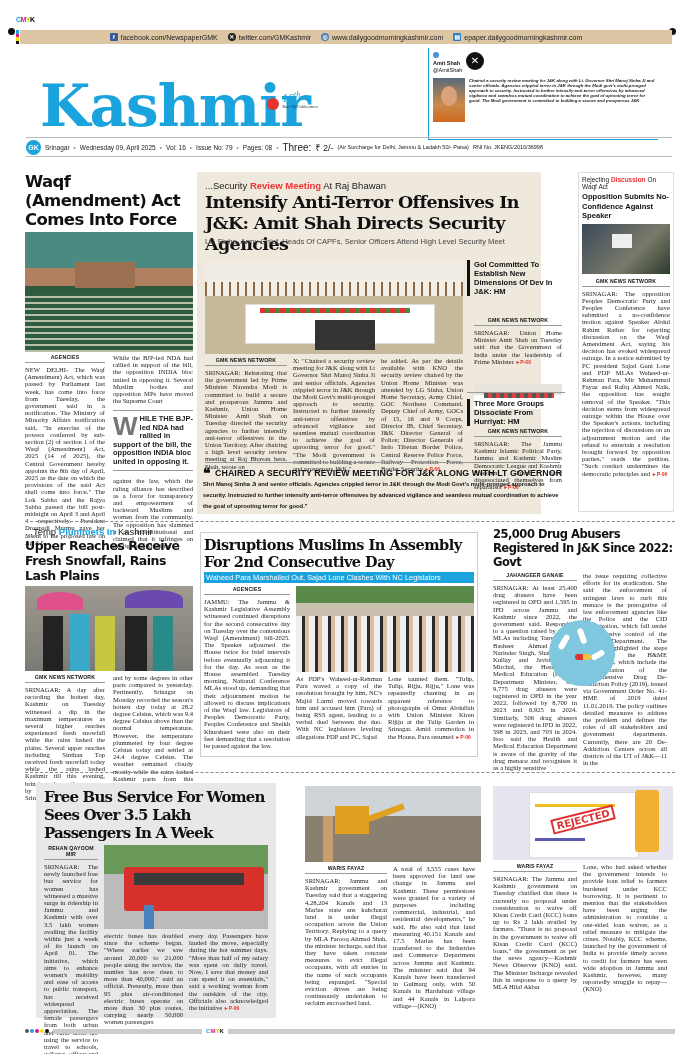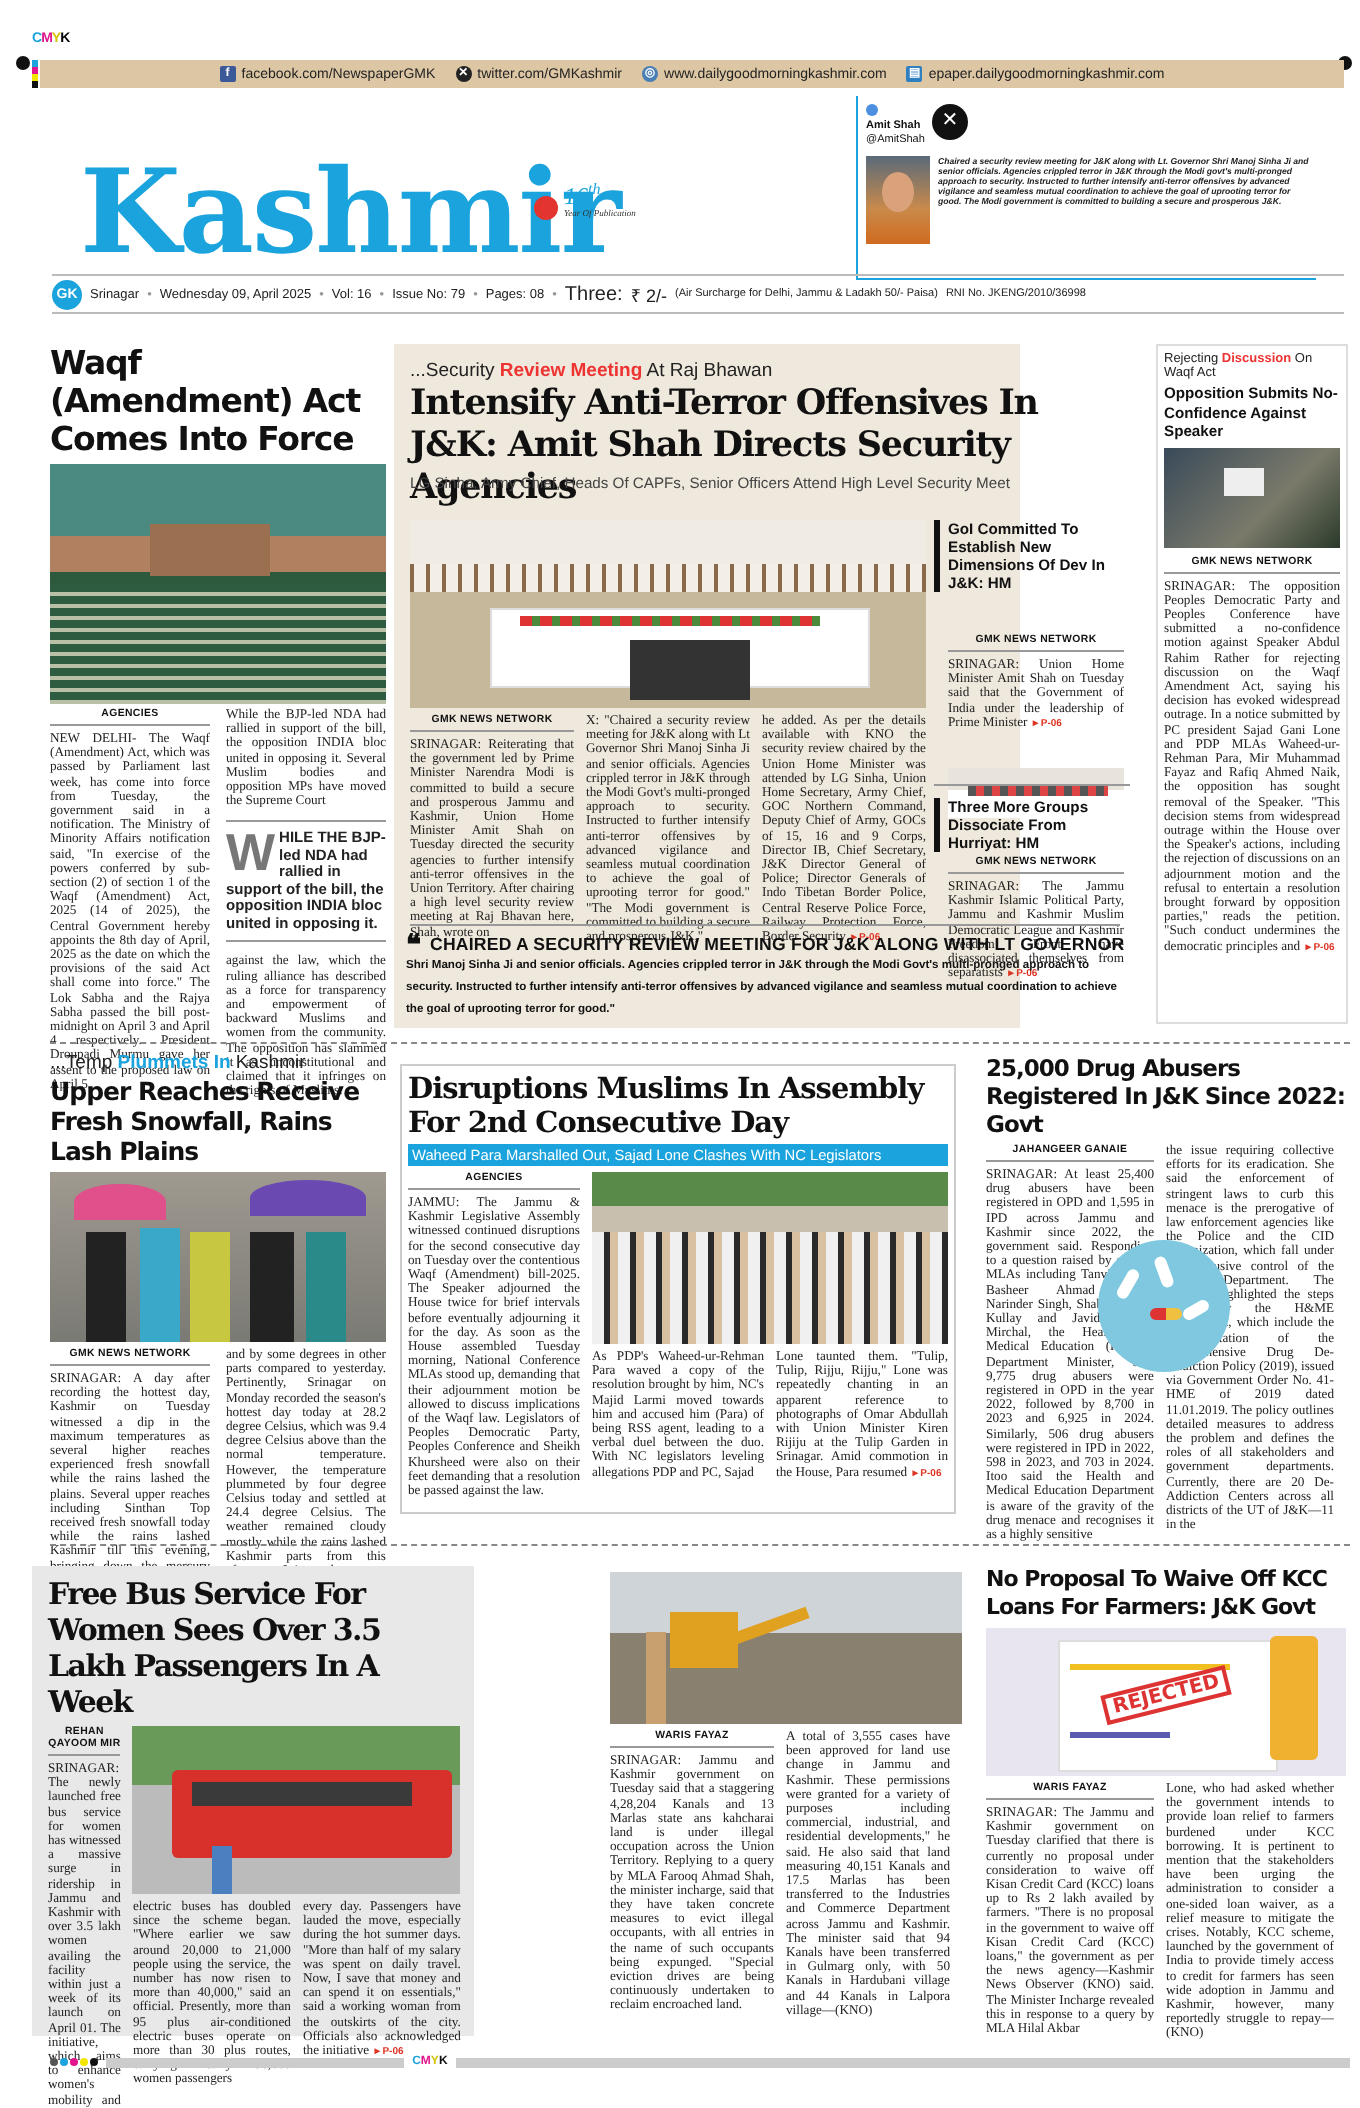--- a/index.html
+++ b/index.html
@@ -101,21 +101,21 @@
     <div style="width:80px">
       <div class="body-text">While the BJP-led NDA had rallied in support of the bill, the opposition INDIA bloc united in opposing it. Several Muslim bodies and opposition MPs have moved the Supreme Court</div>
       <div style="border-top:1px solid #999;border-bottom:1px solid #999;margin:6px 0;padding:4px 0;font-family:'Liberation Sans',sans-serif;font-size:7.5px;line-height:8.5px;font-weight:bold;color:#222">
         <span style="float:left;font-size:26px;line-height:22px;color:#777;margin-right:2px">W</span><span>HILE THE BJP-led NDA had rallied in support of the bill, the opposition INDIA bloc united in opposing it.</span>
       </div>
       <div class="body-text">against the law, which the ruling alliance has described as a force for transparency and empowerment of backward Muslims and women from the community. The opposition has slammed it as unconstitutional and claimed that it infringes on the rights of Muslims.</div>
     </div>
   </div>
 </div>
 
-<div class="abs" style="left:197px;top:172px;width:313px;height:342px;background:#efe8dc">
+<div class="abs" style="left:197px;top:172px;width:344px;height:342px;background:#efe8dc">
   <div class="abs kicker" style="left:8px;top:8px"><span>...Security </span><span class="hl-red">Review Meeting</span><span> At Raj Bhawan</span></div>
   <div class="abs" style="left:8px;top:20px;width:360px;font-family:'DejaVu Serif',serif;font-weight:bold;font-size:17.5px;line-height:21px;letter-spacing:-.6px">Intensify Anti-Terror Offensives In J&amp;K: Amit Shah Directs Security Agencies</div>
   <div class="abs sans" style="left:8px;top:65px;font-size:7.6px;color:#444;white-space:nowrap">LG Sinha, Army Chief, Heads Of CAPFs, Senior Officers Attend High Level Security Meet</div>
   <div class="abs photo" style="left:8px;top:88px;width:258px;height:94px;background:linear-gradient(#f0ece4 0 35%,#c6b89a 35% 100%)">
     <div style="position:absolute;left:0;right:0;top:22px;height:14px;background:repeating-linear-gradient(90deg,#8a6a4a 0 2px,#f3efe6 2px 8px)"></div>
     <div style="position:absolute;left:40px;top:44px;width:190px;height:40px;background:#fff;border:1px solid #ddd"></div>
     <div style="position:absolute;left:110px;top:60px;width:60px;height:30px;background:#333"></div>
     <div style="position:absolute;left:55px;top:48px;width:150px;height:5px;background:repeating-linear-gradient(90deg,#d33 0 6px,#4a8a3a 6px 10px)"></div>
   </div>
   <div class="abs" style="left:8px;top:185px;width:258px;display:flex;gap:6px">
@@ -225,21 +225,21 @@
       <div style="position:absolute;left:12px;top:14px;width:6px;height:16px;border-radius:3px;background:#fff;transform:rotate(30deg)"></div>
       <div style="position:absolute;left:30px;top:8px;width:6px;height:16px;border-radius:3px;background:#fff;transform:rotate(-20deg)"></div>
       <div style="position:absolute;left:26px;top:34px;width:16px;height:6px;border-radius:3px;background:linear-gradient(90deg,#d33 50%,#f0c040 50%)"></div>
       <div style="position:absolute;left:46px;top:28px;width:6px;height:14px;border-radius:3px;background:#fff;transform:rotate(60deg)"></div>
     </div>
   </div>
 </div>
 
 <div class="abs dotsep" style="left:25px;top:772px;width:650px"></div>
 
-<div class="abs" style="left:16px;top:783px;width:221px;height:235px;background:#e8e8e8;padding:5px 8px">
+<div class="abs" style="left:36px;top:783px;width:240px;height:235px;background:#e8e8e8;padding:5px 8px">
   <div style="font-family:'DejaVu Serif',serif;font-weight:bold;font-size:15px;line-height:18px;letter-spacing:-.8px">Free Bus Service For Women Sees Over 3.5 Lakh Passengers In A Week</div>
   <div style="display:flex;gap:6px;margin-top:3px">
     <div style="width:78px">
         <div class="byline">REHAN QAYOOM MIR</div>
         <div class="body-text">SRINAGAR: The newly launched free bus service for women has witnessed a massive surge in ridership in Jammu and Kashmir with over 3.5 lakh women availing the facility within just a week of its launch on April 01. The initiative, which aims to enhance women's mobility and ease of access to public transport, has received widespread appreciation. The female passengers from both urban and rural areas are using the service to travel to schools, colleges, offices and marketplaces. As per the details obtained, bus stops now witness large turnouts, especially during peak hours—8 to 10 AM, midday, and 4 to 6 PM. According to Smart City data, the daily ridership on</div>
       </div>
     <div style="width:164px">
       <div class="photo" style="height:84px;background:linear-gradient(#6a9a5a 0 35%,#bbb 35%)">
         <div style="position:absolute;left:20px;top:22px;width:140px;height:44px;background:#d8302a;border-radius:3px"></div>
         <div style="position:absolute;left:30px;top:28px;width:110px;height:12px;background:#3a3a3a"></div>
@@ -262,21 +262,20 @@
   <div style="display:flex;gap:6px;margin-top:3px">
     <div style="width:82px">
         <div class="byline">WARIS FAYAZ</div>
         <div class="body-text">SRINAGAR: Jammu and Kashmir government on Tuesday said that a staggering 4,28,204 Kanals and 13 Marlas state ans kahcharai land is under illegal occupation across the Union Territory. Replying to a query by MLA Farooq Ahmad Shah, the minister incharge, said that they have taken concrete measures to evict illegal occupants, with all entries in the name of such occupants being expunged. "Special eviction drives are being continuously undertaken to reclaim encroached land.</div>
       </div>
     <div style="width:82px" class="body-text">A total of 3,555 cases have been approved for land use change in Jammu and Kashmir. These permissions were granted for a variety of purposes including commercial, industrial, and residential developments," he said. He also said that land measuring 40,151 Kanals and 17.5 Marlas has been transferred to the Industries and Commerce Department across Jammu and Kashmir. The minister said that 94 Kanals have been transferred in Gulmarg only, with 50 Kanals in Hardubani village and 44 Kanals in Lalpora village—(KNO)</div>
   </div>
 </div>
 
 <div class="abs" style="left:493px;top:783px;width:180px">
-  <div style="font-family:'DejaVu Sans',sans-serif;font-weight:bold;font-size:11px;line-height:14px;letter-spacing:-.5px">No Proposal To Waive Off KCC Loans For Farmers: J&amp;K Govt</div>
   <div class="photo" style="margin-top:3px;height:74px;background:#e8e4f0">
     <div style="position:absolute;left:36px;top:6px;width:110px;height:66px;background:#fff;border:1px solid #ddd"></div>
     <div style="position:absolute;left:42px;top:18px;width:80px;height:3px;background:#f0c020"></div>
     <div style="position:absolute;left:42px;top:52px;width:50px;height:3px;background:#5a5ab0"></div>
     <div style="position:absolute;left:142px;top:4px;width:24px;height:62px;background:#f0b030;border-radius:3px"></div>
     <div style="position:absolute;left:58px;top:26px;border:2px solid #d33;color:#d33;font-family:'DejaVu Sans',sans-serif;font-weight:bold;font-size:10px;padding:0 3px;transform:rotate(-14deg)">REJECTED</div>
   </div>
   <div style="display:flex;gap:6px;margin-top:3px">
     <div style="width:84px">
         <div class="byline">WARIS FAYAZ</div>

